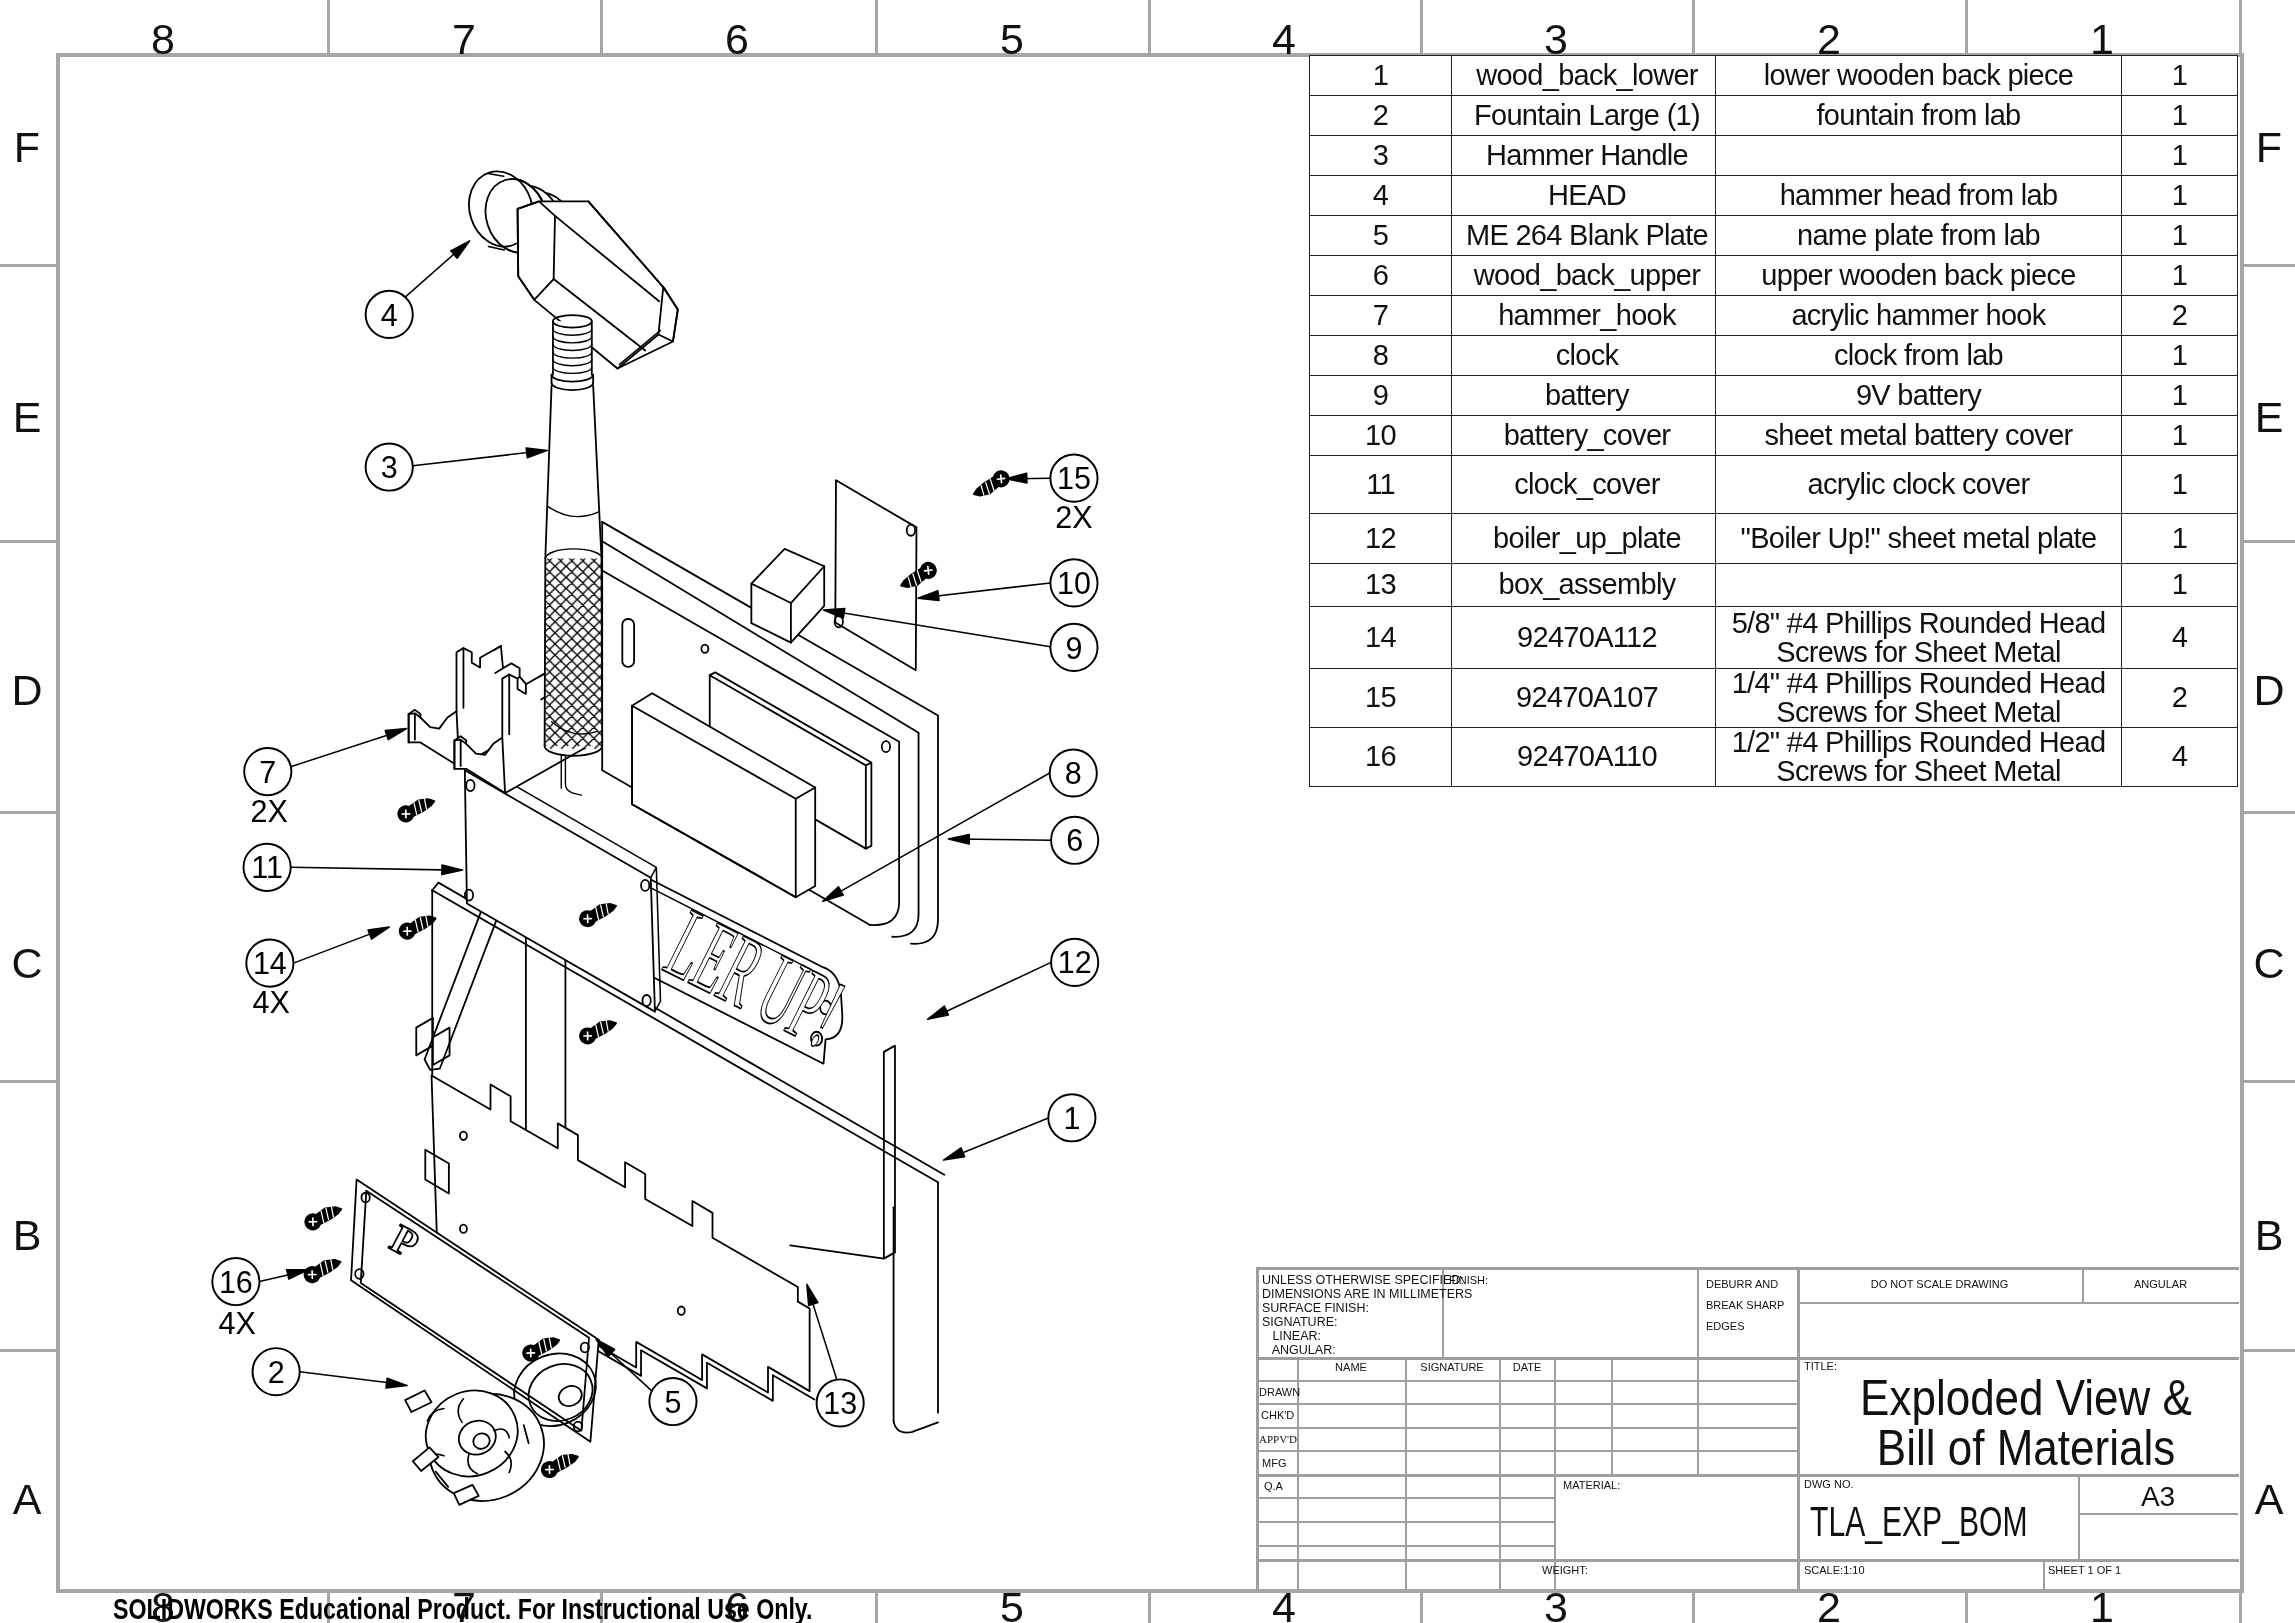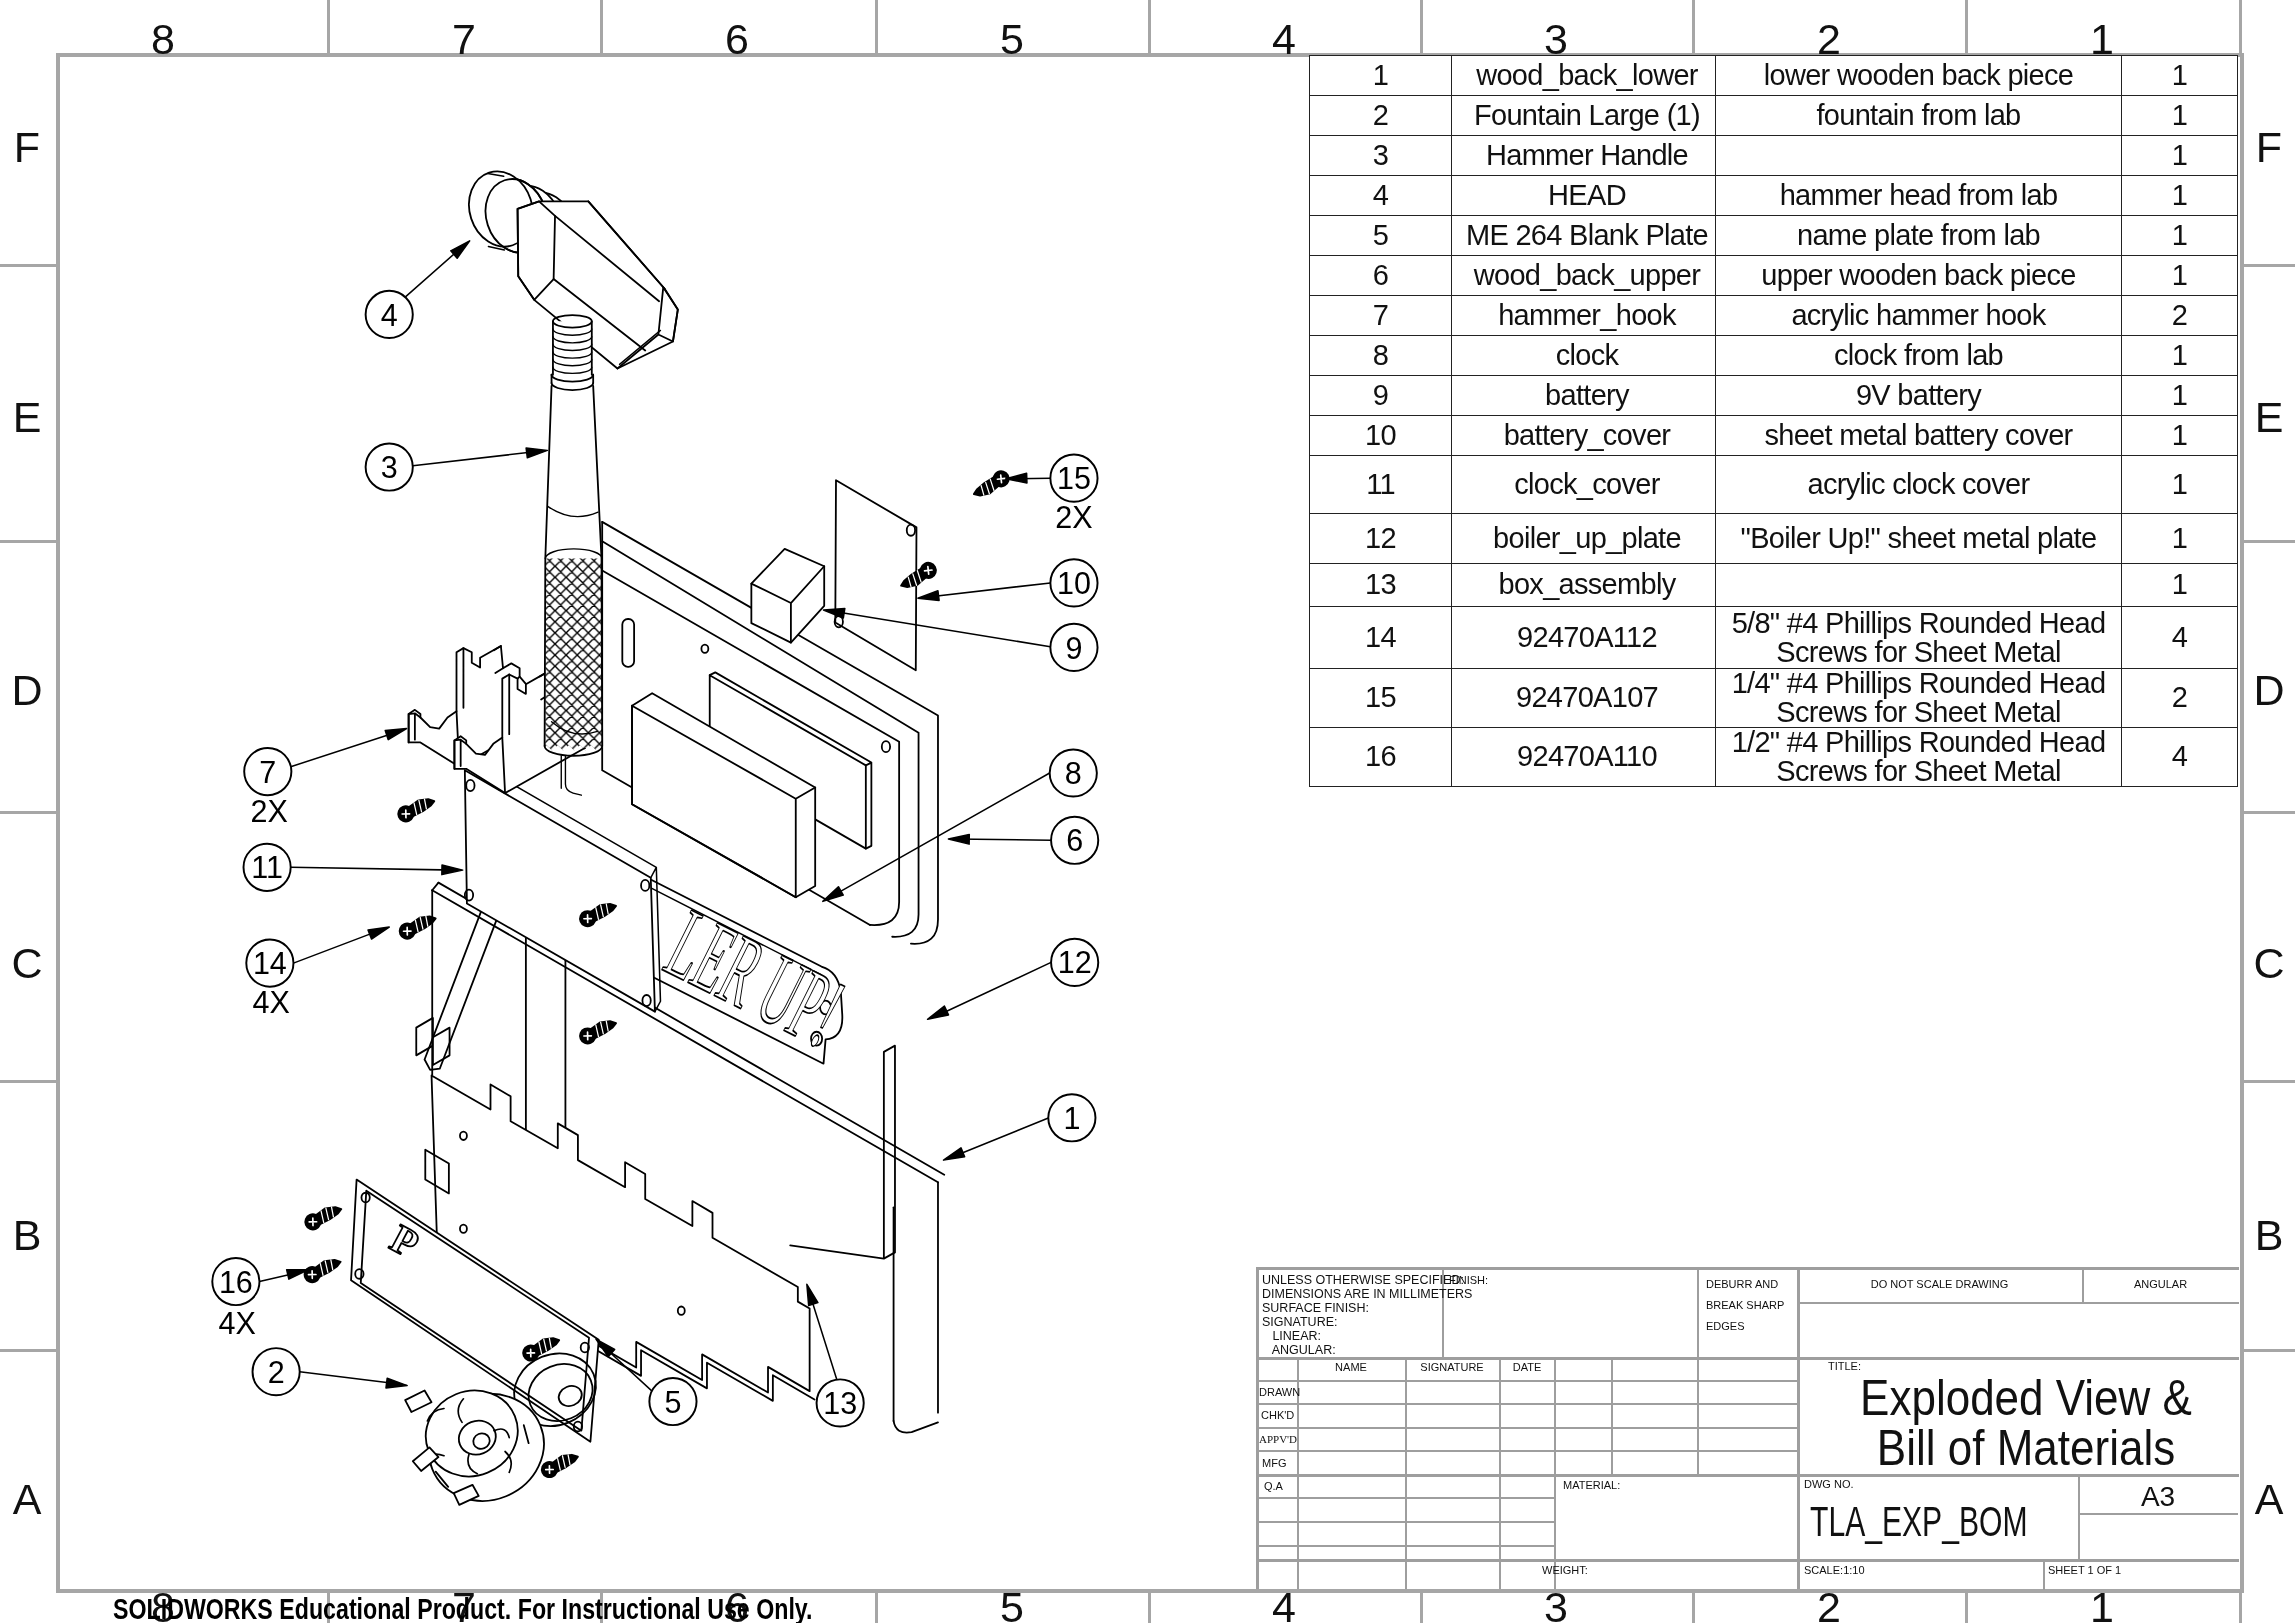--- a/index.html
+++ b/index.html
@@ -237,21 +237,21 @@
 <div class="tb-txt" style="left:1297px;top:1361px;width:108px;text-align:center;">NAME</div>
 <div class="tb-txt" style="left:1405px;top:1361px;width:94px;text-align:center;">SIGNATURE</div>
 <div class="tb-txt" style="left:1499px;top:1361px;width:56px;text-align:center;">DATE</div>
 <div class="tb-txt" style="left:1259px;top:1386px;">DRAWN</div>
 <div class="tb-txt" style="left:1261px;top:1409px;">CHK'D</div>
 <div class="tb-txt" style="left:1259px;top:1433px;font-family:Liberation Serif, serif;">APPV'D</div>
 <div class="tb-txt" style="left:1262px;top:1457px;">MFG</div>
 <div class="tb-txt" style="left:1264px;top:1480px;">Q.A</div>
 <div class="tb-txt" style="left:1563px;top:1479px;">MATERIAL:</div>
 <div class="tb-txt" style="left:1542px;top:1564px;">WEIGHT:</div>
-<div class="tb-txt" style="left:1804px;top:1360px;margin-left:24px;">TITLE:</div>
+<div class="tb-txt" style="left:1804px;top:1360px;">TITLE:</div>
 <div class="tb-txt" style="left:1804px;top:1478px;">DWG NO.</div>
 <div class="tb-txt" style="left:1804px;top:1564px;">SCALE:1:10</div>
 <div class="tb-txt" style="left:2048px;top:1564px;">SHEET 1 OF 1</div>
 <div class="tb-big" style="left:1818px;top:1373px;width:416px;font-size:50px;line-height:50px;transform:scale(0.88,1);transform-origin:center top;">Exploded View &amp;
 Bill of Materials</div>
 <div class="tb-big" style="left:1810px;top:1497px;width:291px;font-size:43px;transform:scale(0.70,1);transform-origin:left top;white-space:nowrap;">TLA_EXP_BOM</div>
 <div class="tb-big" style="left:2078px;top:1481px;width:160px;font-size:28px;">A3</div>
 </div>
 
 <svg id="dwg" class="abs" style="left:0;top:0;" width="2295" height="1623" viewBox="0 0 3308 2339" fill="none" stroke="none">

